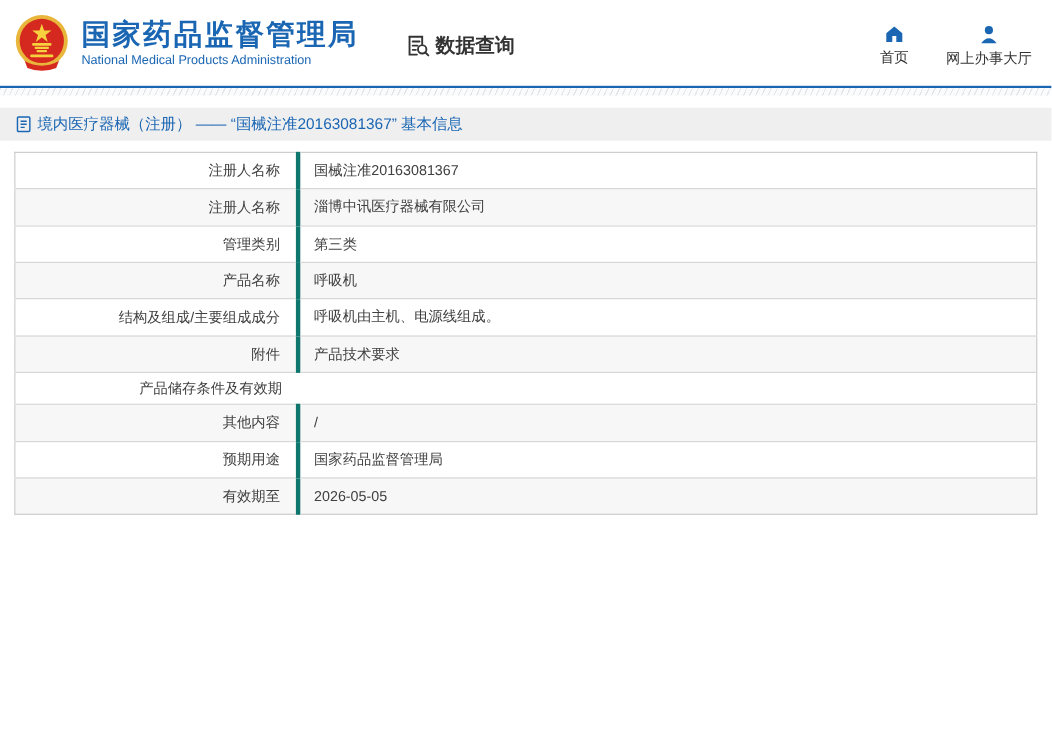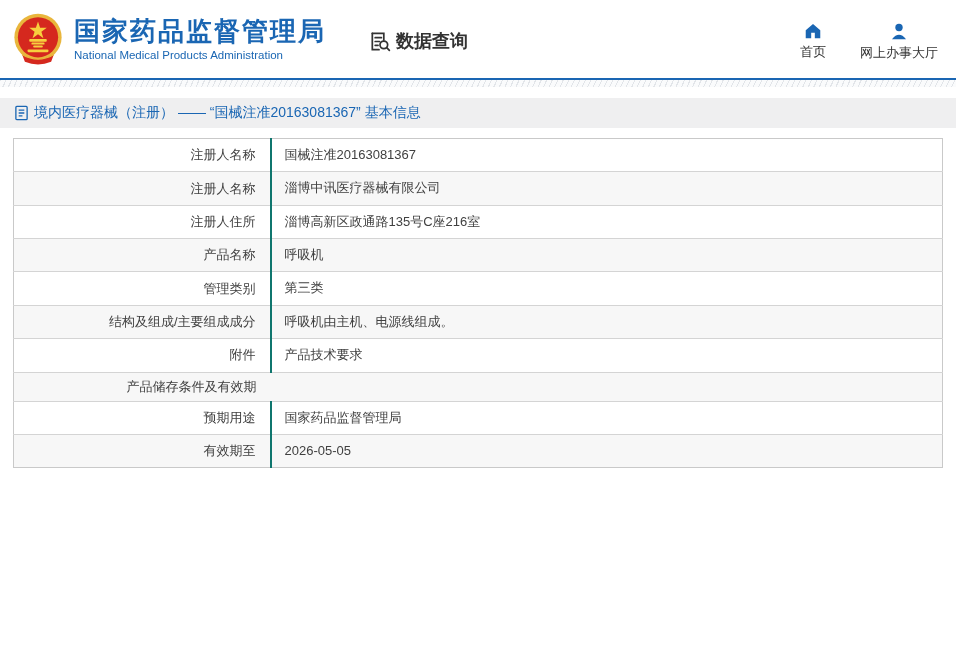--- a/index.html
+++ b/index.html
@@ -77,21 +77,21 @@
   .info-table td { vertical-align: middle; }
   .label-cell {
     width: 257px;
     text-align: right;
     padding: 5px 14px 5px 6px;
     height: 27px;
     color: #404040;
     white-space: nowrap;
   }
   .value-cell {
-    border-left: 2px solid #0f766e;
+    border-left: 4px solid #0f766e;
     padding: 5px 12px 5px 13px;
     color: #404040;
     line-height: 1.72;
   }
   .value-cell.no-divider { border-left: none; }
 </style>
 </head>
 <body>
 
 <header class="site-header">
@@ -160,42 +160,42 @@
     <tbody>
         <tr>
           <td class="label-cell">注册人名称</td>
           <td class="value-cell">国械注准20163081367</td>
         </tr>
         <tr>
           <td class="label-cell">注册人名称</td>
           <td class="value-cell">淄博中讯医疗器械有限公司</td>
         </tr>
         <tr>
-          <td class="label-cell">注册人住所</td>
-          <td class="value-cell">淄博高新区政通路135号C座216室</td>
+          <td class="label-cell">管理类别</td>
+          <td class="value-cell">第三类</td>
         </tr>
         <tr>
           <td class="label-cell">产品名称</td>
           <td class="value-cell">呼吸机</td>
         </tr>
         <tr>
-          <td class="label-cell">管理类别</td>
-          <td class="value-cell">第三类</td>
-        </tr>
-        <tr>
           <td class="label-cell">结构及组成/主要组成成分</td>
           <td class="value-cell">呼吸机由主机、电源线组成。</td>
         </tr>
         <tr>
           <td class="label-cell">附件</td>
           <td class="value-cell">产品技术要求</td>
         </tr>
         <tr>
           <td class="label-cell">产品储存条件及有效期</td>
           <td class="value-cell no-divider"></td>
+        </tr>
+        <tr>
+          <td class="label-cell">其他内容</td>
+          <td class="value-cell">/</td>
         </tr>
         <tr>
           <td class="label-cell">预期用途</td>
           <td class="value-cell">国家药品监督管理局</td>
         </tr>
         <tr>
           <td class="label-cell">有效期至</td>
           <td class="value-cell">2026-05-05</td>
         </tr>
       </tbody>

